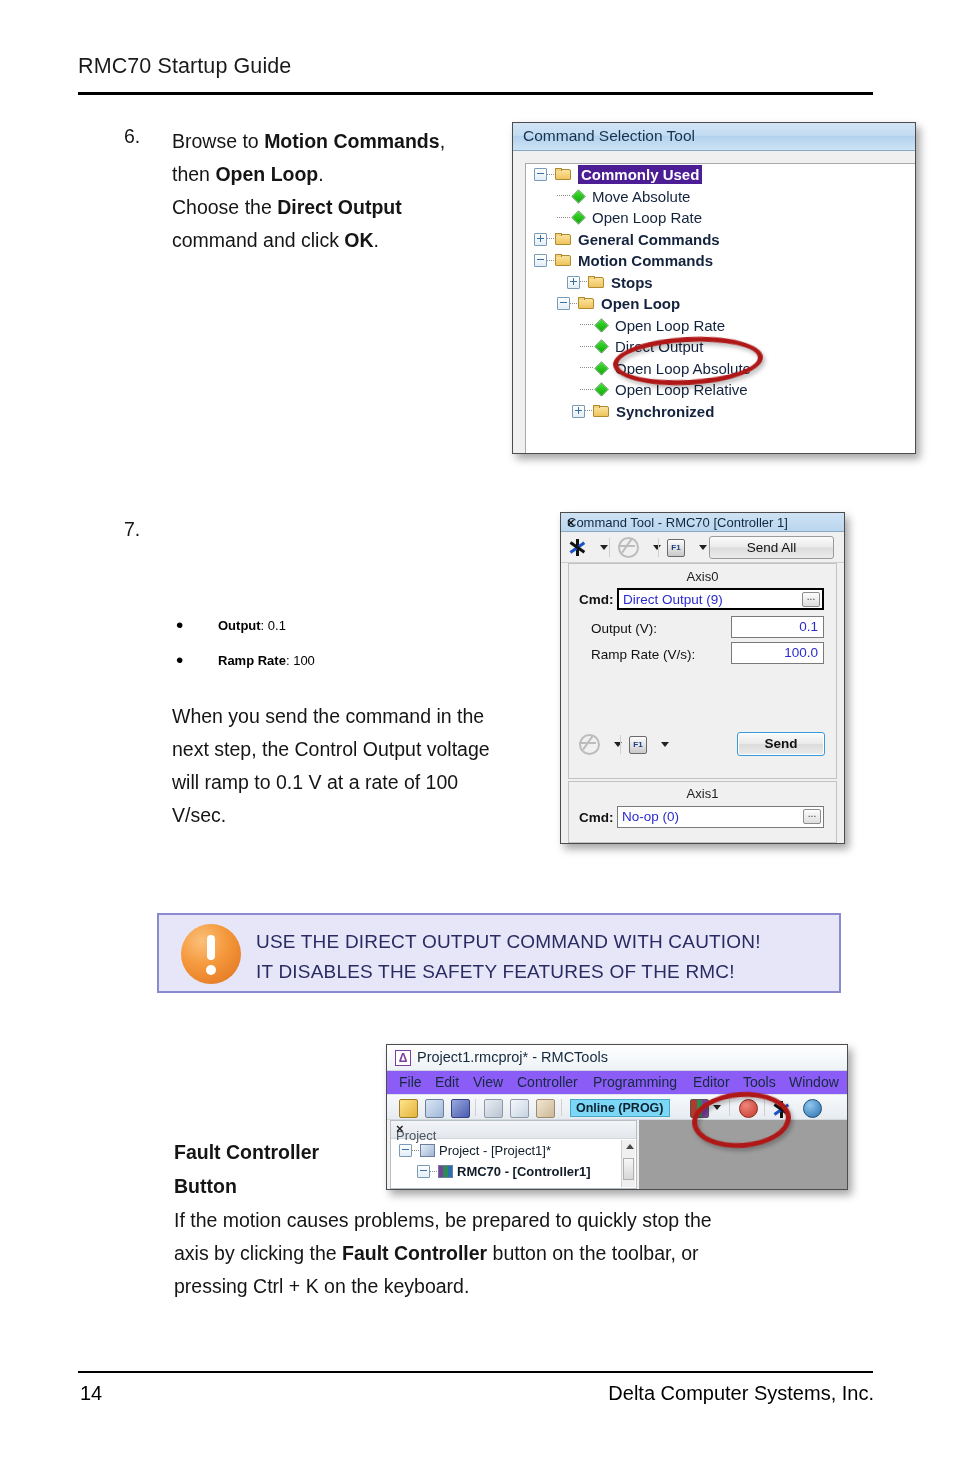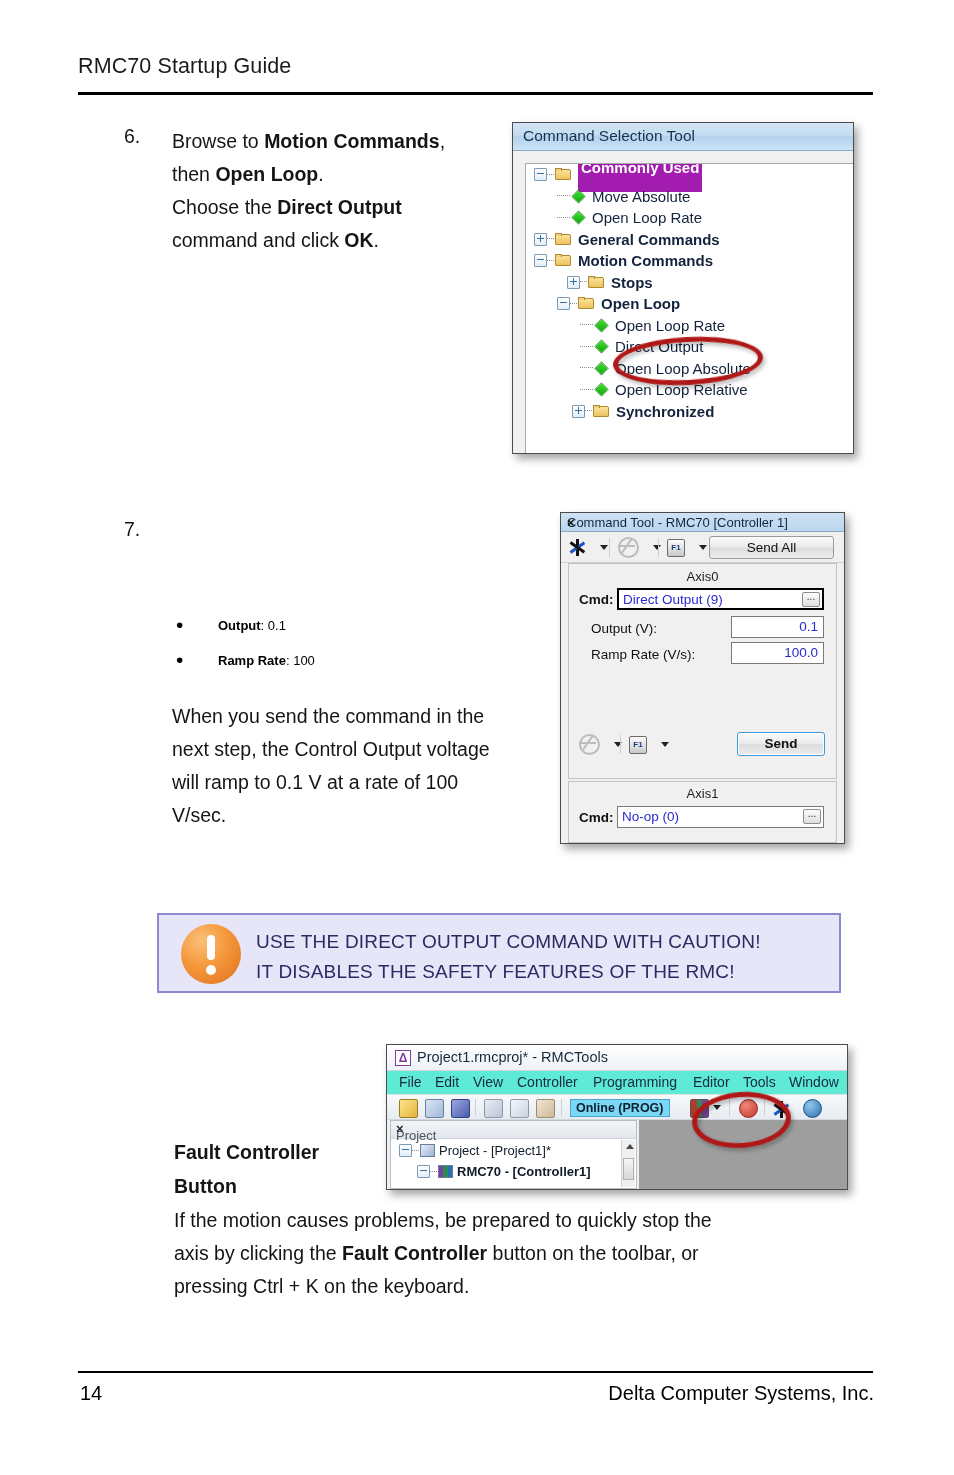--- a/index.html
+++ b/index.html
@@ -90,21 +90,21 @@
   .shot-inner {
     position: absolute;
     inset: 0;
     border: 1px solid #4c4c4c;
     box-sizing: border-box;
     overflow: hidden;
     background: #f0f0f0;
   }
 
   
-  #cst { left: 512px; top: 122px; width: 342px; height: 332px; }
+  #cst { left: 512px; top: 122px; width: 404px; height: 332px; }
   #cst .titlebar {
     position: absolute; left: 0; top: 0; right: 0; height: 28px;
     background: linear-gradient(to bottom,#d3e5f5 0%, #c3dcf2 45%, #b4d2ed 50%, #cbe3f7 100%);
     border-bottom: 1px solid #8aa8c2;
     box-sizing: border-box;
   }
   #cst .titlebar span {
     position: absolute; left: 10px; top: 4px;
     font-size: 15.5px; color: #16324c;
   }
@@ -168,21 +168,21 @@
   }
   .diamond {
     width: 13px; height: 13px; flex: 0 0 auto; margin: 0 5px 0 2px;
     background: linear-gradient(135deg,#43e032,#0fa80a);
     transform: rotate(45deg) scale(0.78);
     border: 1px solid #0b7a08;
     box-sizing: border-box;
   }
   .tlabel { margin-left: 2px; }
   .tlabel.sel {
-    background: #a21caf; color: #ffffff; padding: 1px 3px 16px 3px;
+    background: #4c1d95; color: #ffffff; padding: 1px 3px 1px 3px;
   }
 
   
   .ellipse {
     position: absolute;
     border: 5px solid #b01818;
     border-radius: 50%;
     box-sizing: border-box;
     filter: drop-shadow(2px 3px 2px rgba(0,0,0,0.28));
   }
@@ -280,21 +280,21 @@
   #rt .titlebar .app-ico {
     position:absolute; left:8px; top:5px; width:16px; height:16px;
     border:1px solid #7b3f9d; background:#ffffff; box-sizing:border-box;
     font-size:12px; line-height:14px; text-align:center; color:#7b3f9d; font-weight:bold;
   }
   #rt .titlebar span.t {
     position:absolute; left:30px; top:4px; font-size:14.5px; color:#15293d;
   }
   #rt .menubar {
     position:absolute; left:0; top:26px; right:0; height:24px;
-    background:#5eead4; border-bottom:1px solid #dfe4ea; box-sizing:border-box;
+    background:#8b5cf6; border-bottom:1px solid #dfe4ea; box-sizing:border-box;
   }
   #rt .menubar .mi {
     position:absolute; top:3px; font-size:14px; color:#152a40;
   }
   #rt .toolbar2 {
     position:absolute; left:0; top:50px; right:0; height:25px;
     background: linear-gradient(to bottom,#f7f9fb,#e7ecf1);
     border-bottom:1px solid #d2d8de; box-sizing:border-box;
   }
   .ti { position:absolute; top:4px; width:17px; height:17px; border-radius:2px; }

